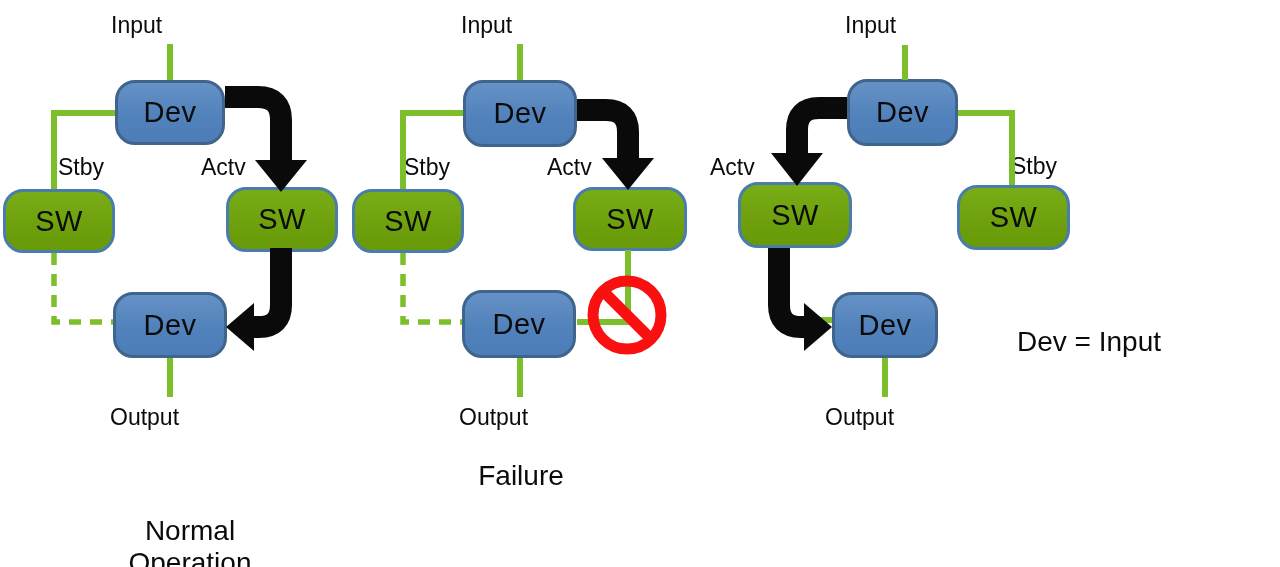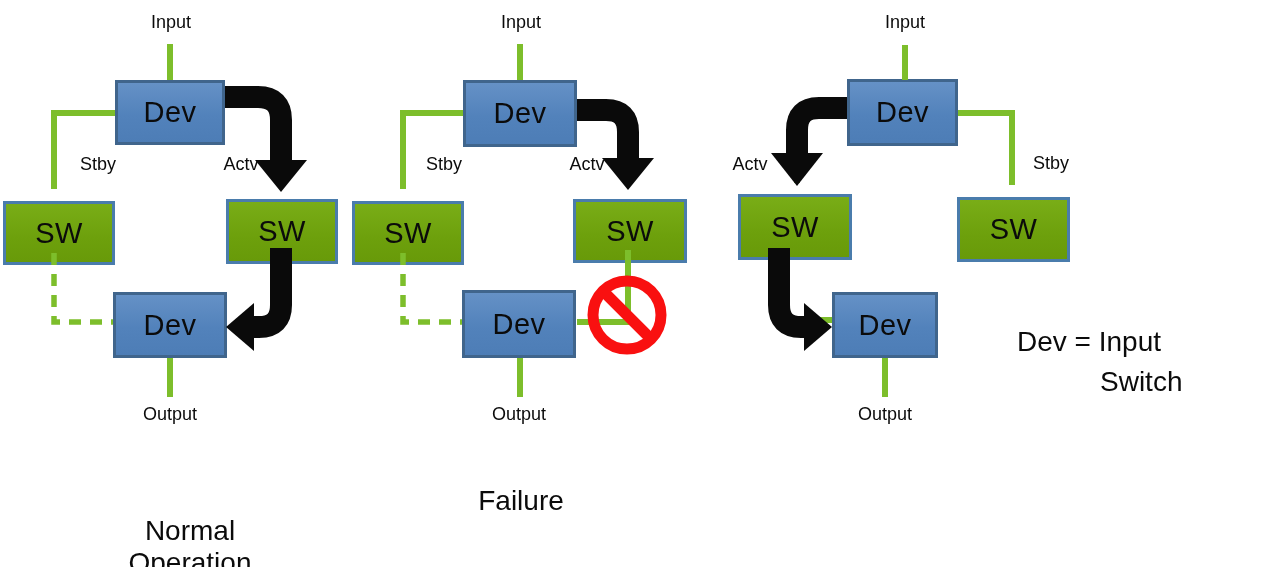--- a/index.html
+++ b/index.html
@@ -1,25 +1,25 @@
 <!DOCTYPE html>
 <html><head>
 <meta charset="utf-8">
 <style>
   html,body{margin:0;padding:0;background:#ffffff;}
   body{width:1280px;height:567px;position:relative;overflow:hidden;
        font-family:"Liberation Sans", sans-serif;color:#0b0b0b;}
   .layer{position:absolute;inset:0;}
-  .box{position:absolute;border-radius:0;display:flex;align-items:center;justify-content:center;
+  .box{position:absolute;border-radius:20px;display:flex;align-items:center;justify-content:center;
        font-size:29px;letter-spacing:.5px;z-index:1;box-sizing:border-box;}
   .box-blue{background:linear-gradient(180deg,#6591c6 0%,#5282bb 55%,#4d7db6 100%);
             border:3px solid #40658C;}
   .box-green{background:linear-gradient(180deg,#79ad17 0%,#6da00c 60%,#689a09 100%);
-             border:3px solid #4A7CAC;margin-top:12px;}
-  .lbl{position:absolute;font-size:18px;text-align:center;z-index:2;}
+             border:3px solid #4A7CAC;}
+  .lbl{position:absolute;font-size:23px;text-align:left;z-index:2;}
   .caption{position:absolute;font-size:28px;line-height:32px;text-align:center;
            white-space:pre-line;z-index:2;}
   .legend{position:absolute;left:1017px;top:322px;width:220px;font-size:28px;line-height:40px;z-index:2;}
   .legend .l3{padding-left:83px;}
   svg.overlay{position:absolute;left:0;top:0;z-index:5;pointer-events:none;}
 </style>
 </head>
 <body>
 
 <div class="layer">
@@ -53,21 +53,21 @@
   <div class="box box-green" style="left:352px;top:189px;width:112px;height:64px;">
     <span>SW</span>
   </div>
   <div class="box box-green" style="left:573px;top:187px;width:114px;height:64px;">
     <span>SW</span>
   </div>
   <div class="box box-blue" style="left:462px;top:290px;width:114px;height:68px;">
     <span>Dev</span>
   </div>
   <div class="lbl" style="left:459px;top:404px;width:120px;">Output</div>
-  <div class="caption" style="left:421px;top:485px;width:200px;">Failure</div>
+  <div class="caption" style="left:421px;top:460px;width:200px;">Failure</div>
 </div>
 
 <div class="layer">
   <div class="lbl" style="left:845px;top:12px;width:120px;">Input</div>
   <div class="box box-blue" style="left:847px;top:79px;width:111px;height:67px;">
     <span>Dev</span>
   </div>
   <div class="lbl" style="left:710px;top:154px;width:80px;">Actv</div>
   <div class="lbl" style="left:1011px;top:153px;width:80px;">Stby</div>
   <div class="box box-green" style="left:738px;top:182px;width:114px;height:66px;">
@@ -77,21 +77,20 @@
     <span>SW</span>
   </div>
   <div class="box box-blue" style="left:832px;top:292px;width:106px;height:66px;">
     <span>Dev</span>
   </div>
   <div class="lbl" style="left:825px;top:404px;width:120px;">Output</div>
 </div>
 
 <div class="legend">
   <div class="l1">Dev = Input</div>
-  <div class="l3">Switch</div>
 </div>
 
 <svg class="overlay" width="1280" height="567" viewBox="0 0 1280 567">
 
   <g stroke="#7DBE2B" stroke-width="6" fill="none">
     <path d="M170 44 V80"></path>
     <path d="M115 113 H54 V189"></path>
     <path d="M170 358 V397"></path>
     <path d="M520 44 V80"></path>
     <path d="M463 113 H403 V189"></path>

